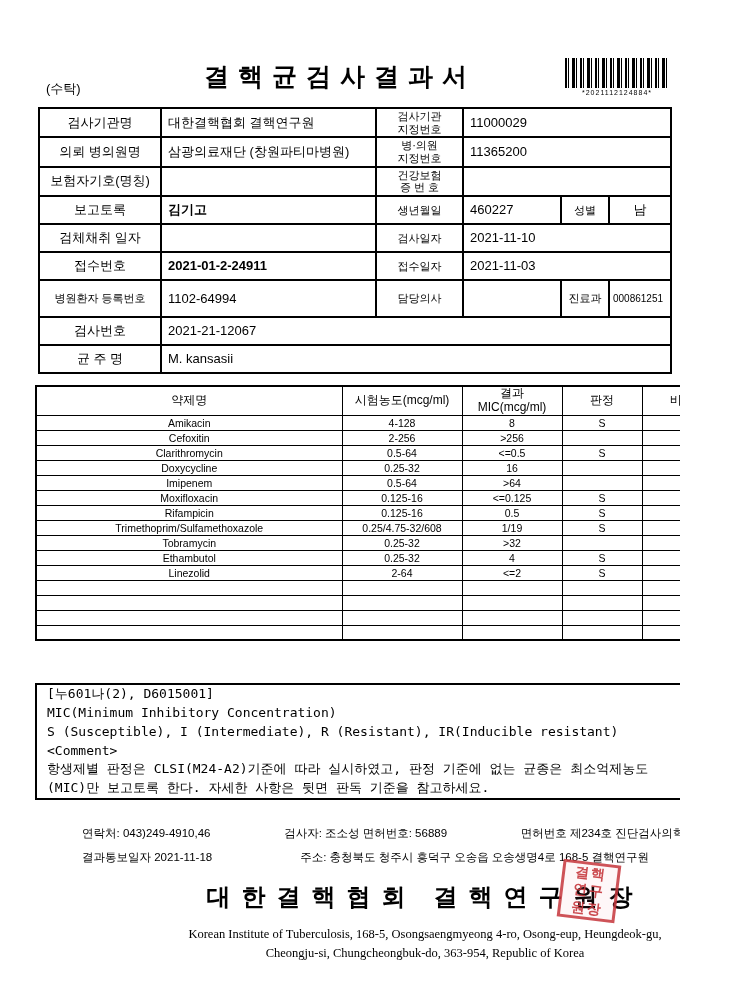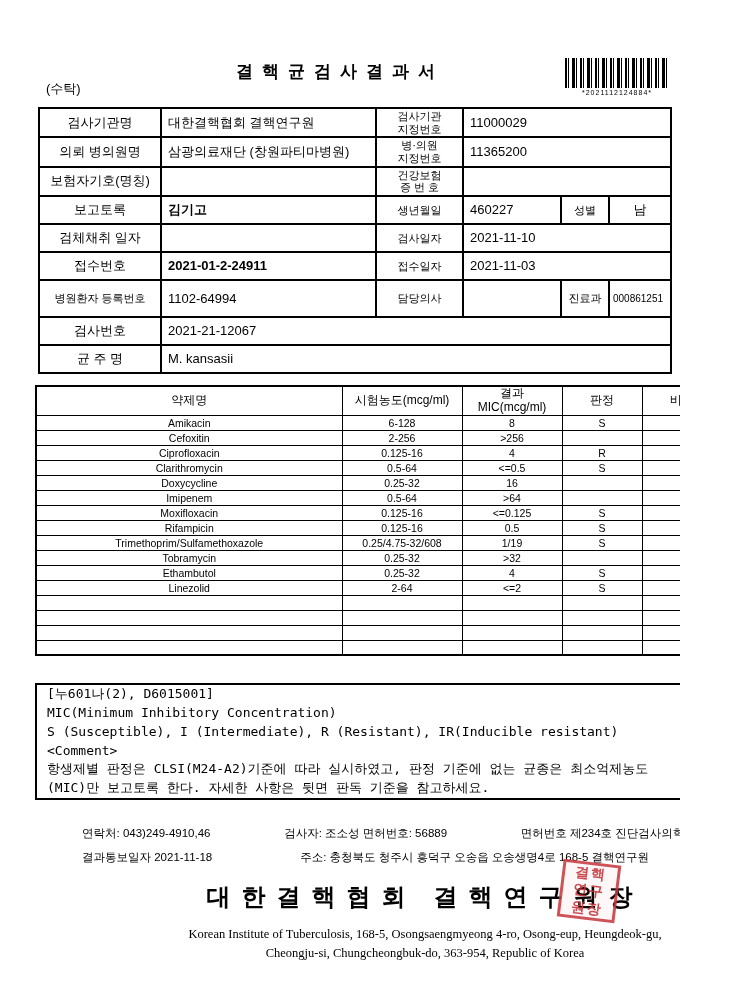--- a/index.html
+++ b/index.html
@@ -4,21 +4,21 @@
 <style>
   * { box-sizing: border-box; margin: 0; padding: 0; }
   html, body { background: #ffffff; }
   body { font-family: "Liberation Sans", "DejaVu Sans", sans-serif; color: #000; }
   .page { position: relative; width: 680px; height: 1001px; background: #fff; overflow: hidden; }
 
   
   .consignment { position: absolute; left: 46px; top: 80px; font-size: 13px; }
   .doc-title { position: absolute; left: 0; top: 60px; width: 100%; text-align: center;
                font-family: Liberation Sans, sans-serif;
-               font-size: 17px; font-weight: bold; letter-spacing: 9px; }
+               font-size: 25px; font-weight: bold; letter-spacing: 9px; }
   .barcode { position: absolute; left: 565px; top: 58px; width: 104px; }
   .barcode .bars { height: 30px;
     background: repeating-linear-gradient(90deg,
       #000 0 2px, #fff 2px 3px, #000 3px 4px, #fff 4px 7px,
       #000 7px 10px, #fff 10px 11px, #000 11px 12px, #fff 12px 15px); }
   .barcode .bc-text { font-size: 7px; text-align: center; letter-spacing: 1px; margin-top: 1px; }
 
   
   .info-table { position: absolute; left: 38px; top: 107px; border-collapse: collapse;
                 table-layout: fixed; width: 632px; }
@@ -157,37 +157,30 @@
         <th>시험농도(mcg/ml)</th>
         <th>결과
 MIC(mcg/ml)</th>
         <th>판정</th>
         <th>비고</th>
       </tr>
     </thead>
     <tbody>
         <tr>
           <td>Amikacin</td>
-          <td>6-128</td>
+          <td>4-128</td>
           <td>8</td>
           <td>S</td>
           <td></td>
         </tr>
         <tr>
           <td>Cefoxitin</td>
           <td>2-256</td>
           <td>&gt;256</td>
           <td></td>
-          <td></td>
-        </tr>
-        <tr>
-          <td>Ciprofloxacin</td>
-          <td>0.125-16</td>
-          <td>4</td>
-          <td>R</td>
           <td></td>
         </tr>
         <tr>
           <td>Clarithromycin</td>
           <td>0.5-64</td>
           <td>&lt;=0.5</td>
           <td>S</td>
           <td></td>
         </tr>
         <tr>

